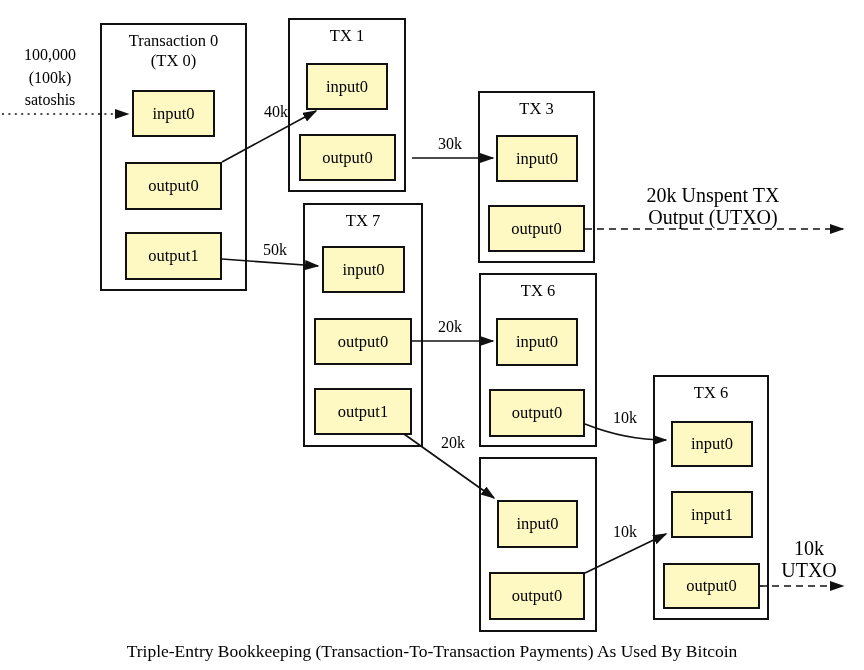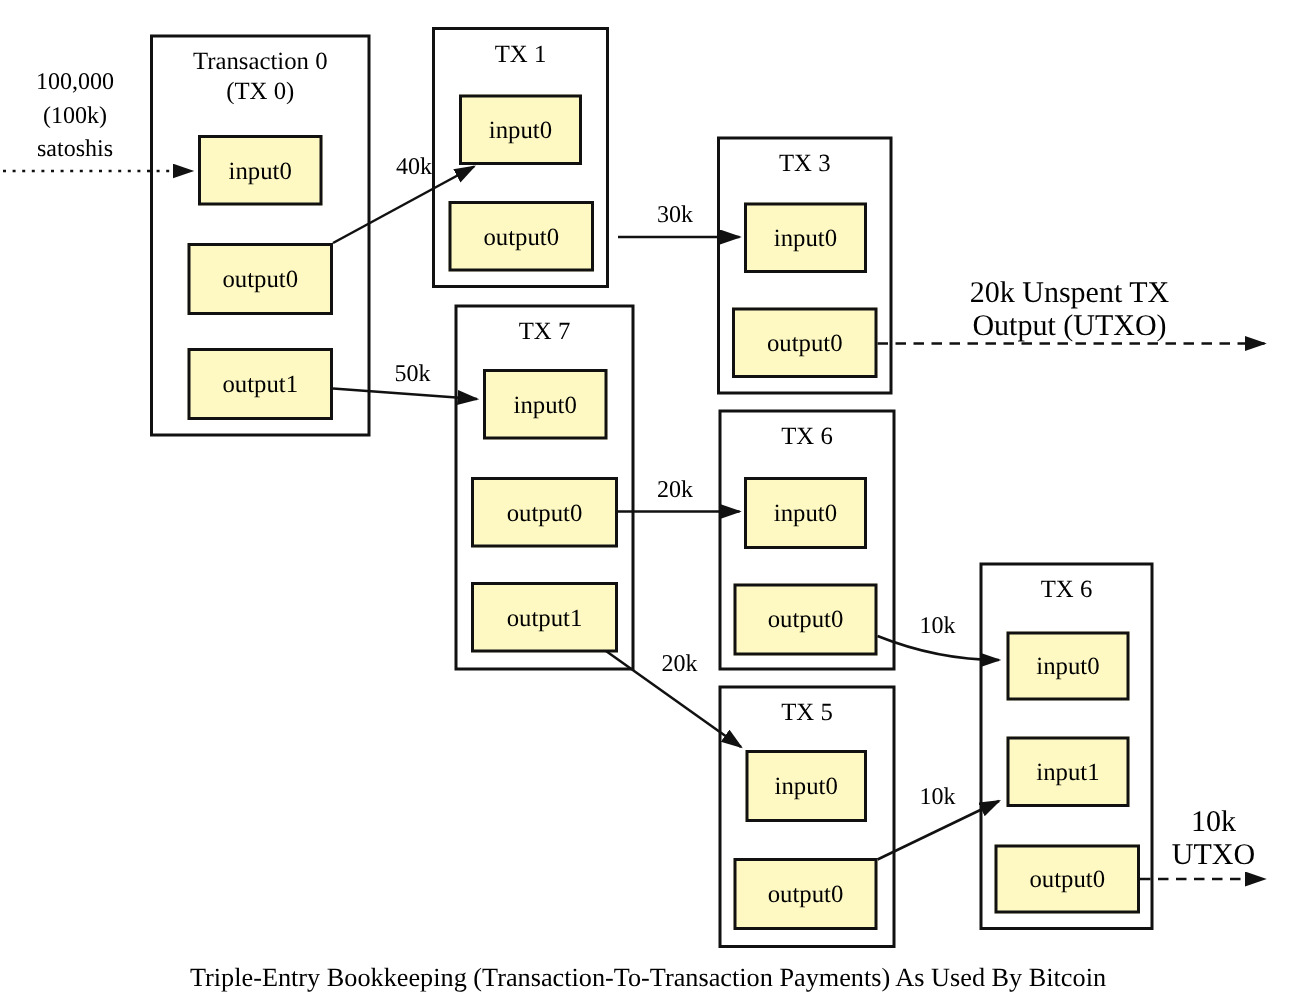--- a/index.html
+++ b/index.html
@@ -63,21 +63,20 @@
     <div class="slot" style="left:8px;top:112px;width:97px;height:47px">output0</div>
   </div>
 
   <div class="tx" style="left:479px;top:273px;width:118px;height:174px">
     <div class="tx-title">TX 6</div>
     <div class="slot" style="left:15px;top:43px;width:82px;height:48px">input0</div>
     <div class="slot" style="left:8px;top:114px;width:96px;height:48px">output0</div>
   </div>
 
   <div class="tx" style="left:479px;top:457px;width:118px;height:175px">
-    <div class="tx-title">TX 5</div>
     <div class="slot" style="left:16px;top:41px;width:81px;height:48px">input0</div>
     <div class="slot" style="left:8px;top:113px;width:96px;height:48px">output0</div>
   </div>
 
   <div class="tx" style="left:653px;top:375px;width:116px;height:245px">
     <div class="tx-title">TX 6</div>
     <div class="slot" style="left:16px;top:44px;width:82px;height:46px">input0</div>
     <div class="slot" style="left:16px;top:114px;width:82px;height:47px">input1</div>
     <div class="slot" style="left:8px;top:186px;width:97px;height:46px">output0</div>
   </div>

